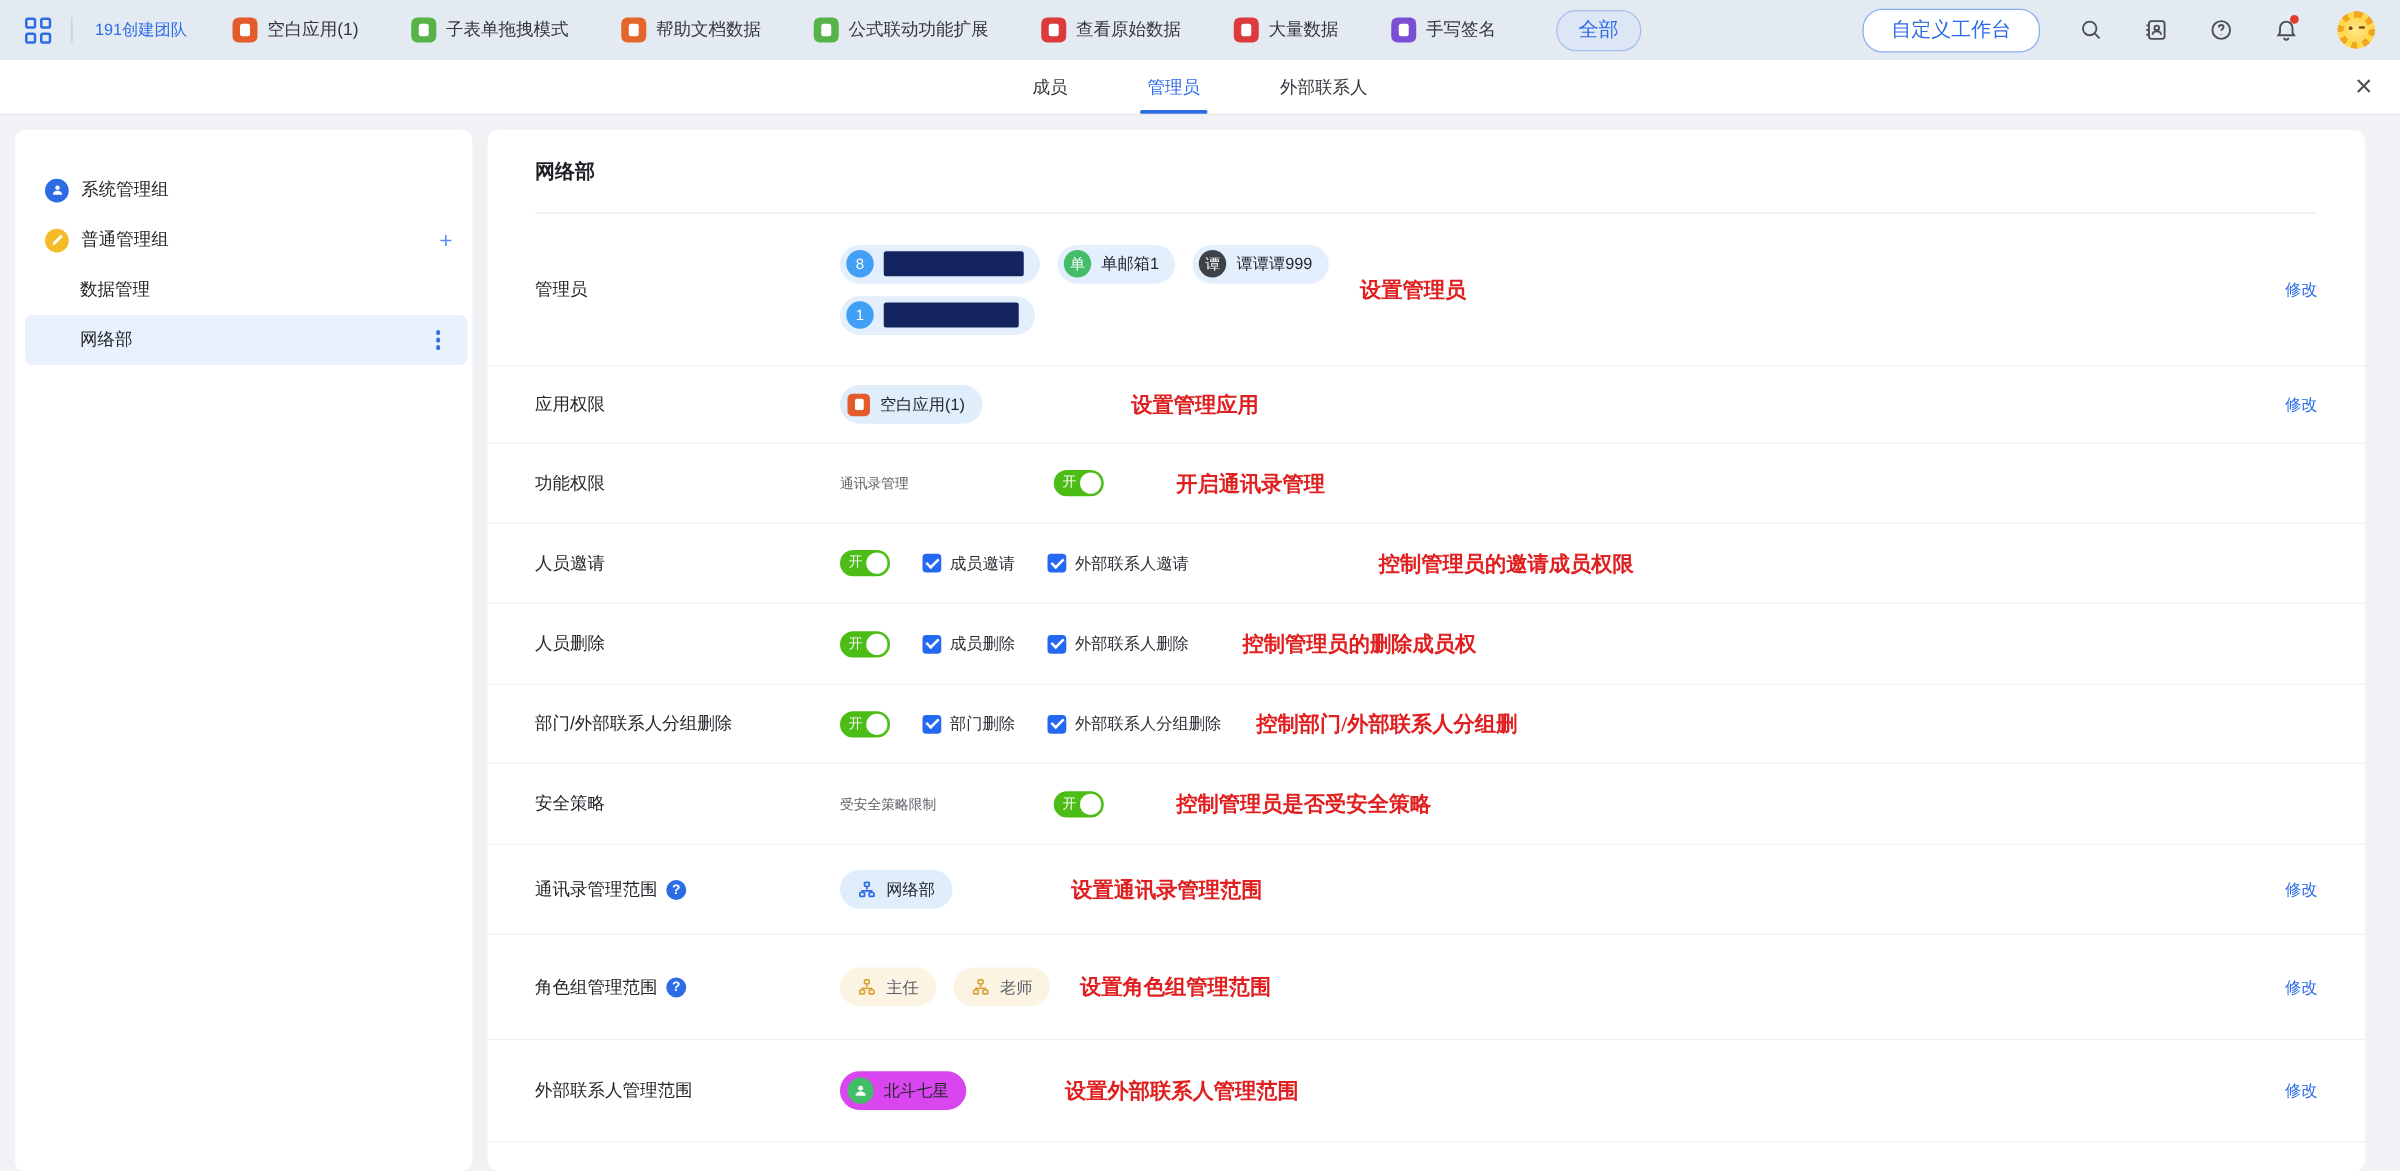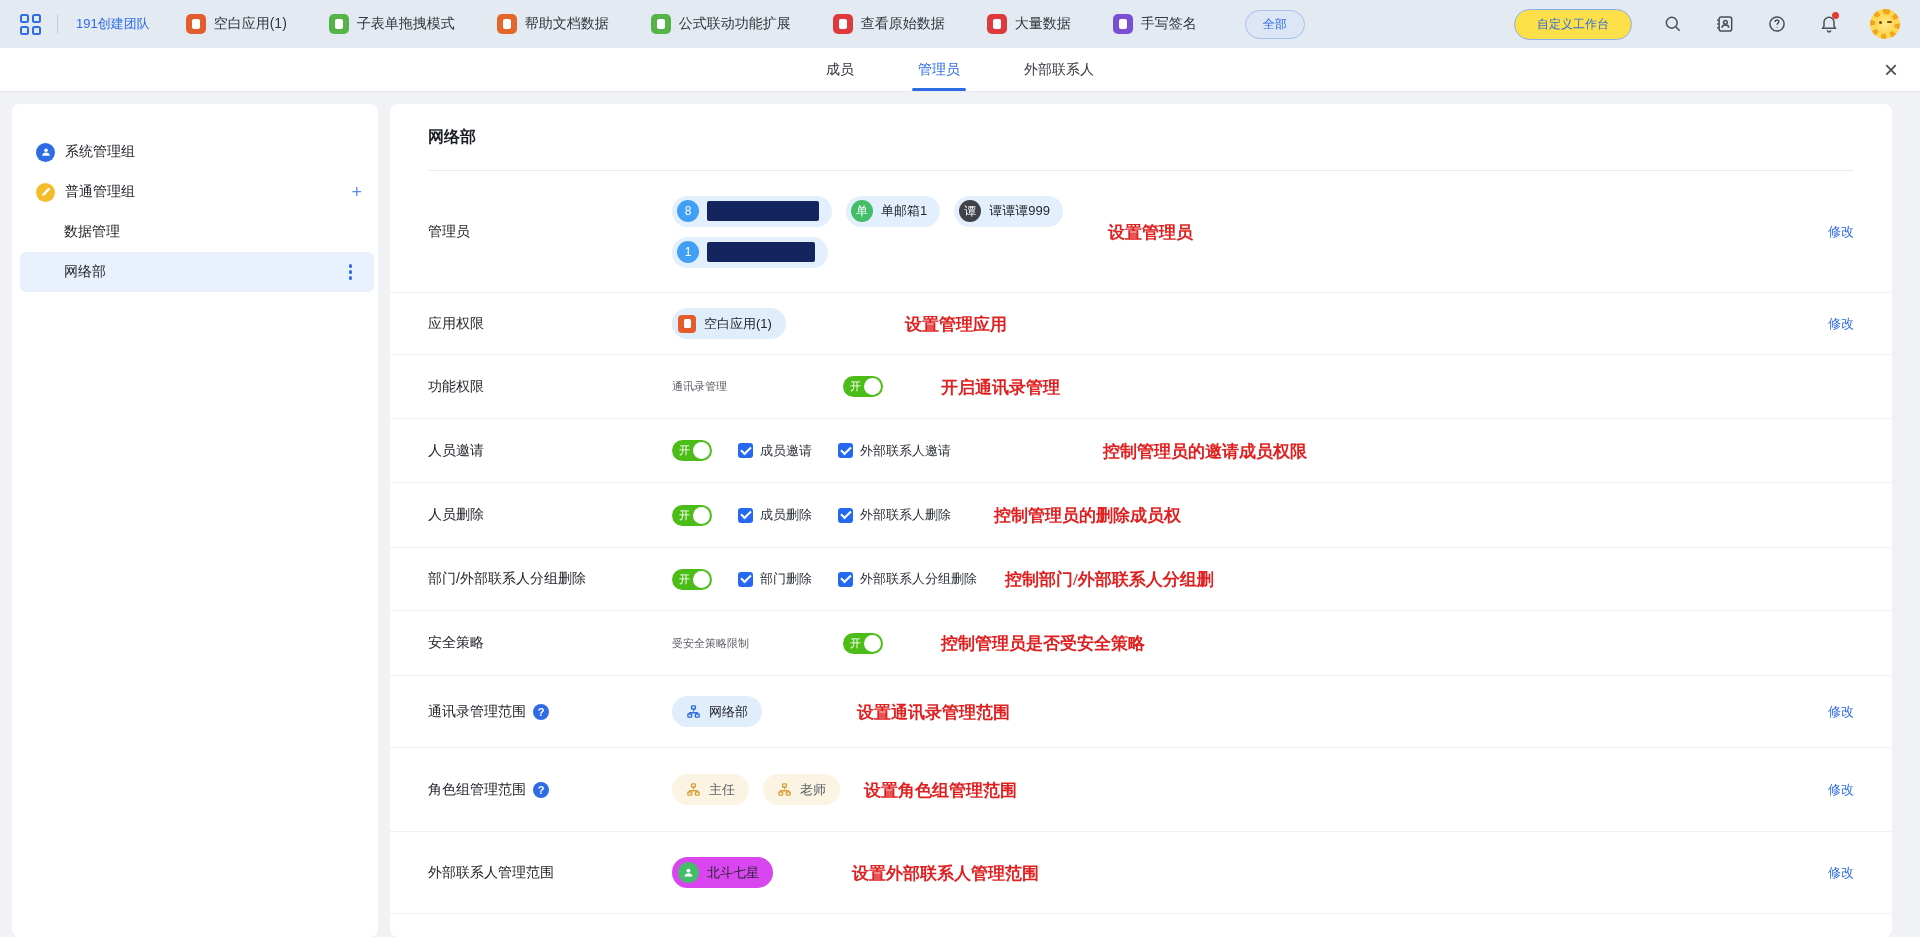--- a/index.html
+++ b/index.html
@@ -8,24 +8,24 @@
 
   
   .topbar { height:48px; background:#e4eaf2; display:flex; align-items:center; padding:0 20px; }
   .logo-grid { display:grid; grid-template-columns:9px 9px; grid-template-rows:9px 9px; gap:3px; margin-right:16px; cursor:pointer; }
   .logo-grid span { border:2.5px solid #2e6ce6; border-radius:2.5px; }
   .tb-divider { width:1px; height:20px; background:#c2cad8; margin-right:18px; }
   .team-name { color:#2e6ce6; font-size:13px; font-weight:500; margin-right:36px; white-space:nowrap; }
   .app-tab { display:flex; align-items:center; gap:8px; margin-right:42px; font-size:14px; color:#33363c; cursor:pointer; white-space:nowrap; }
   .app-icon { width:20px; height:20px; border-radius:5px; display:flex; align-items:center; justify-content:center; }
   .app-icon::after { content:""; width:8px; height:10px; background:#fff; border-radius:2px; }
-  .pill { border-radius:16px; color:#2e6ce6; font-size:12px; cursor:pointer; white-space:nowrap; }
+  .pill { border-radius:16px; color:#2e6ce6; font-size:16px; cursor:pointer; white-space:nowrap; }
   .all-pill { padding:5px 17px; border:1px solid #a7bfeb; background:#dce6f5; margin-left:6px; }
   .tb-spacer { flex:1; }
-  .workbench-pill { padding:6px 22px; border:1px solid #8caef0; background:#fde047; margin-right:30px; }
+  .workbench-pill { padding:6px 22px; border:1px solid #8caef0; background:#ffffff; margin-right:30px; }
   .tb-icons { display:flex; align-items:center; gap:30px; }
   .tb-ic { width:22px; height:22px; color:#4a4e55; position:relative; cursor:pointer; display:flex; align-items:center; justify-content:center; }
   .tb-ic svg { width:20px; height:20px; stroke:#4a4e55; fill:none; stroke-width:1.8; }
   .bell-dot { position:absolute; top:-1px; right:1px; width:7px; height:7px; border-radius:50%; background:#e23b30; }
   .avatar { width:30px; height:30px; border-radius:50%;
     background:repeating-conic-gradient(#f0a71f 0 22deg, #ffd84d 22deg 44deg); display:flex; align-items:center; justify-content:center; cursor:pointer; }
   .avatar .face { width:20px; height:20px; border-radius:50%; background:radial-gradient(#ffe98a,#ffcf3f); position:relative; }
   .avatar .face::before, .avatar .face::after { content:""; position:absolute; top:7px; background:#7a4a12; }
   .avatar .face::before { left:4px; width:3px; height:3px; border-radius:50%; }
   .avatar .face::after { right:3px; width:5px; height:2px; border-radius:2px; }
@@ -55,21 +55,21 @@
   .row { display:flex; align-items:center; border-bottom:1px solid #f0f1f3; position:relative; margin:0 -38px; padding:0 38px; }
   .row-label { width:244px; flex-shrink:0; font-size:14px; color:#23262b; display:flex; align-items:center; }
   .help-ic { width:16px; height:16px; border-radius:50%; background:#2e6ce6; color:#fff; font-size:11px; font-weight:700; display:inline-flex; align-items:center; justify-content:center; margin-left:7px; cursor:pointer; }
   .modify { margin-left:auto; font-size:13px; color:#2e6ce6; cursor:pointer; }
   .ann { position:absolute; top:50%; transform:translateY(-50%); color:#e02020; font-weight:700; font-size:17px;
     font-family:"Liberation Serif","DejaVu Serif",serif; white-space:nowrap; pointer-events:none; }
 
   .r-admin{height:122px} .r-app{height:62px} .r-feature{height:64px} .r-invite{height:64px}
   .r-remove{height:65px} .r-dept{height:63px} .r-security{height:65px}
   .r-cscope{height:72px} .r-rscope{height:84px} .r-escope{height:82px}
-  .r-admin .ann{left:718px} .r-app .ann{left:515px} .r-feature .ann{left:551px}
+  .r-admin .ann{left:698px} .r-app .ann{left:515px} .r-feature .ann{left:551px}
   .r-invite .ann{left:713px} .r-remove .ann{left:604px} .r-dept .ann{left:615px}
   .r-security .ann{left:551px} .r-cscope .ann{left:467px} .r-rscope .ann{left:474px} .r-escope .ann{left:462px}
 
   .chip-lines { display:flex; flex-direction:column; gap:10px; }
   .chip-line { display:flex; gap:14px; }
   .m-chip { display:flex; align-items:center; background:#e3effc; border-radius:16px; height:31px; padding:0 13px 0 5px; gap:8px; font-size:13px; color:#23262b; cursor:pointer; }
   .m-badge { width:22px; height:22px; border-radius:50%; color:#fff; font-size:12px; display:flex; align-items:center; justify-content:center; flex-shrink:0; }
   .redacted { height:20px; border-radius:2px; background:#14245f; }
   .red-1 { width:112px; } .red-2 { width:108px; }
 

